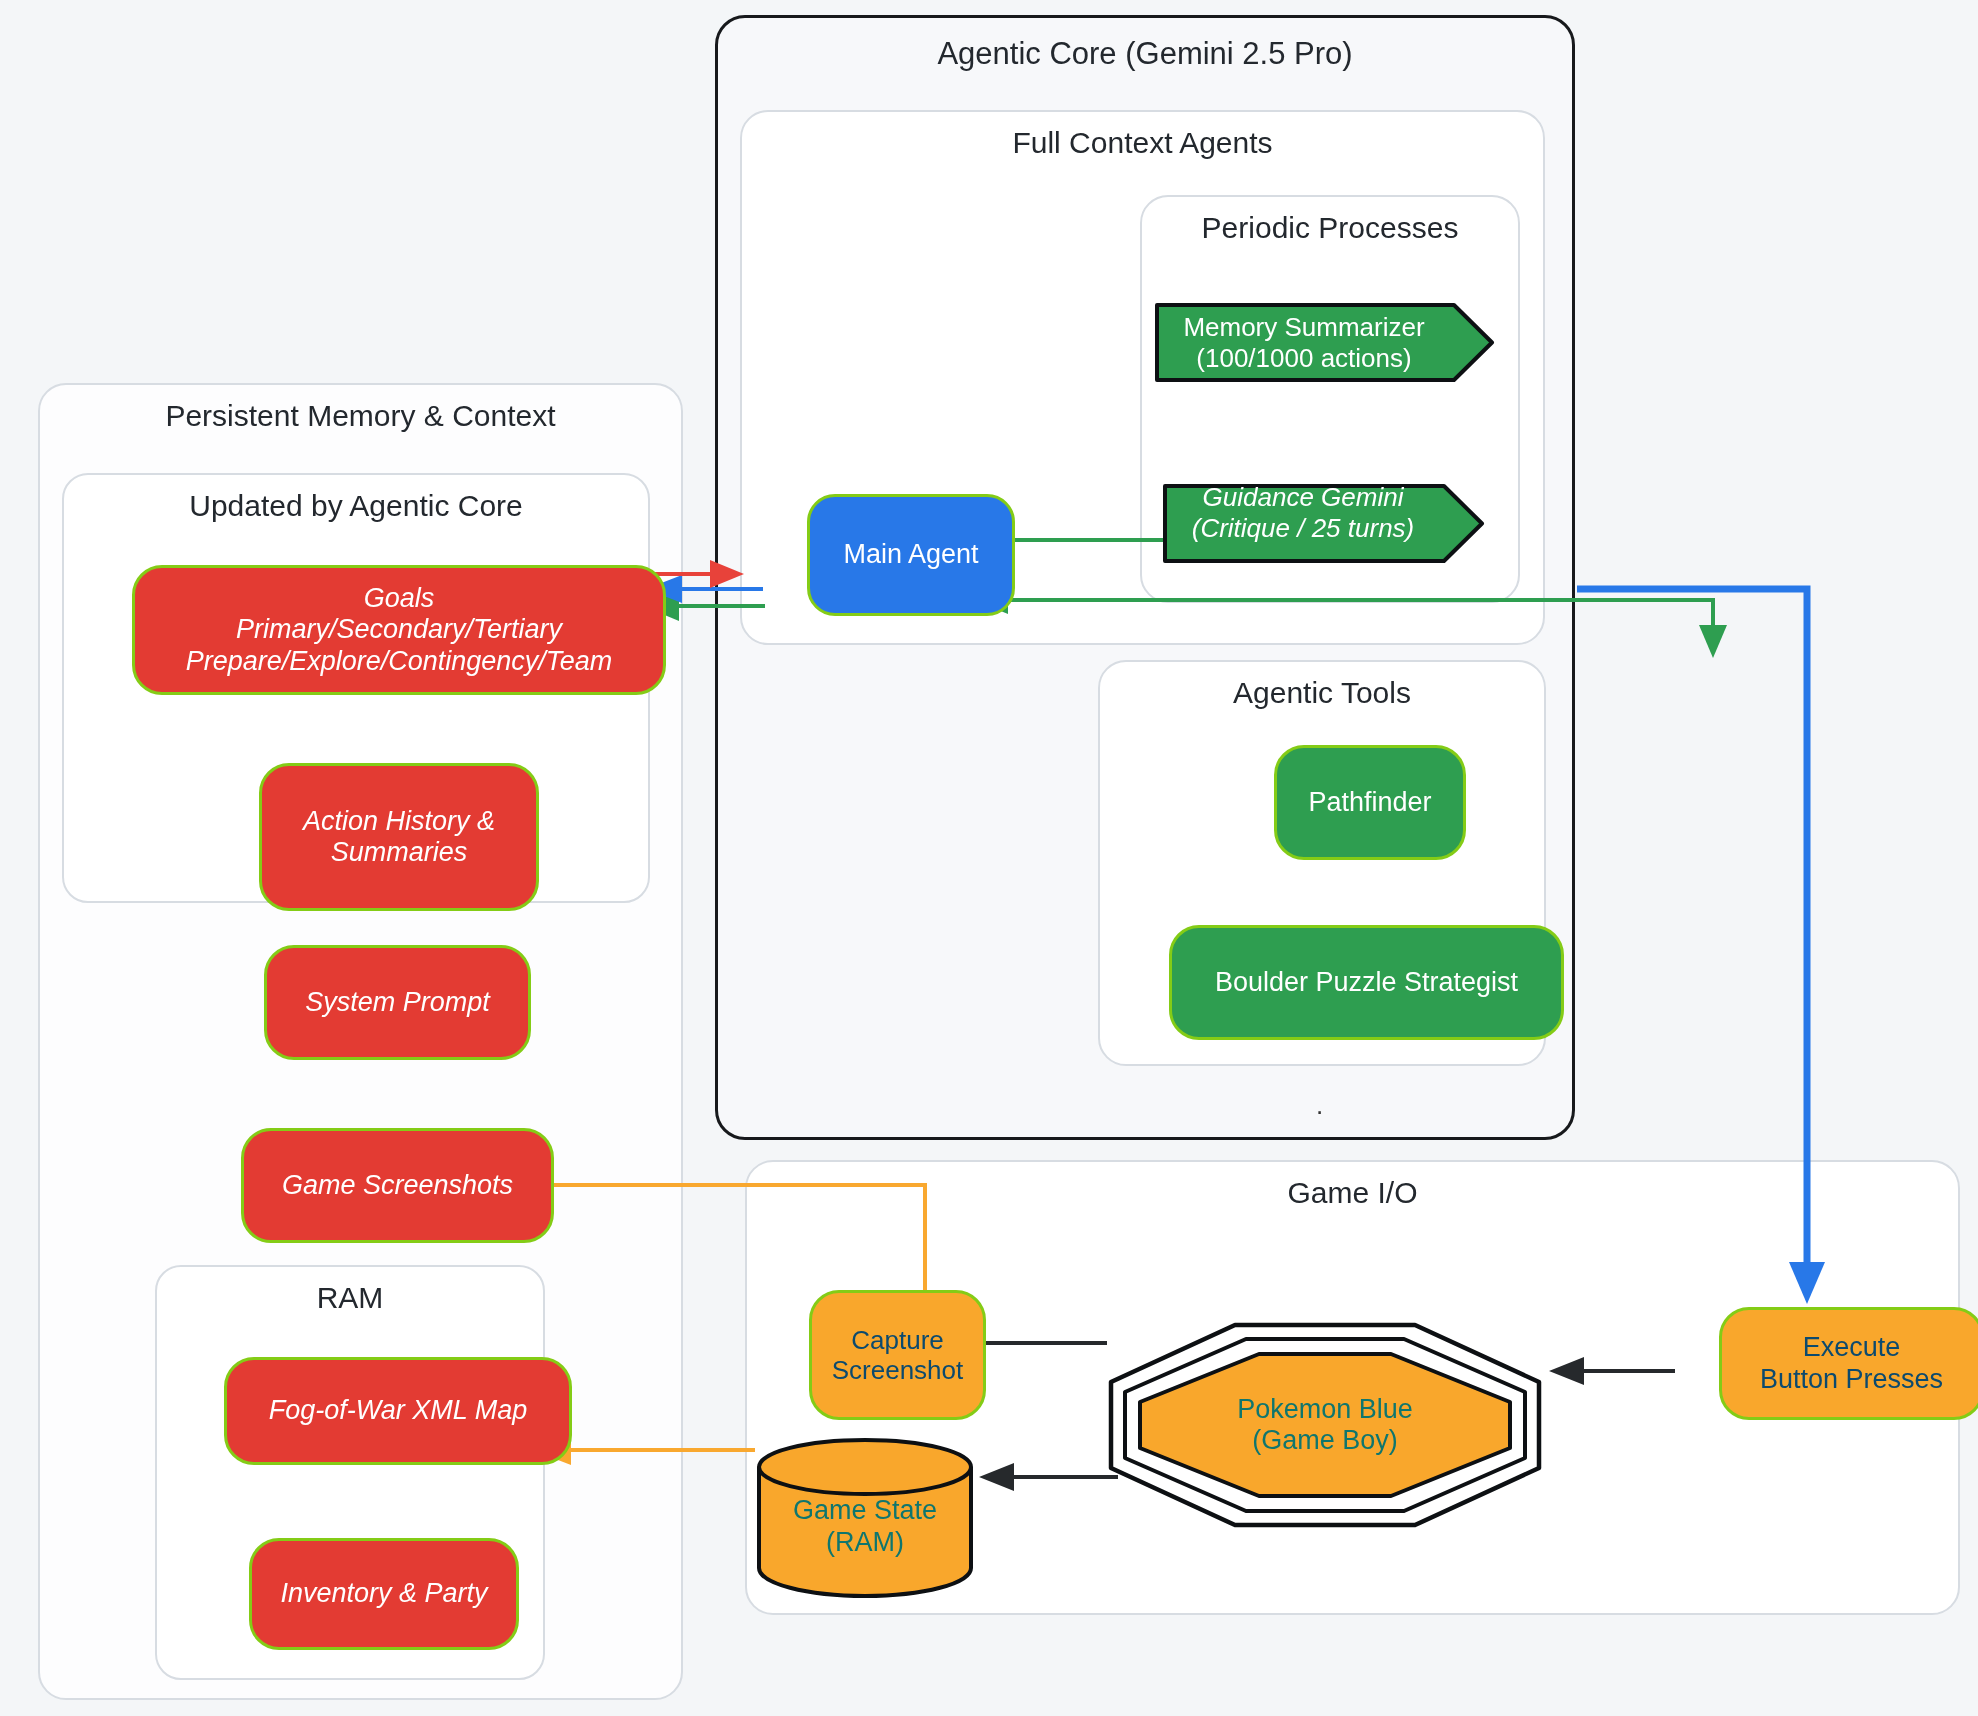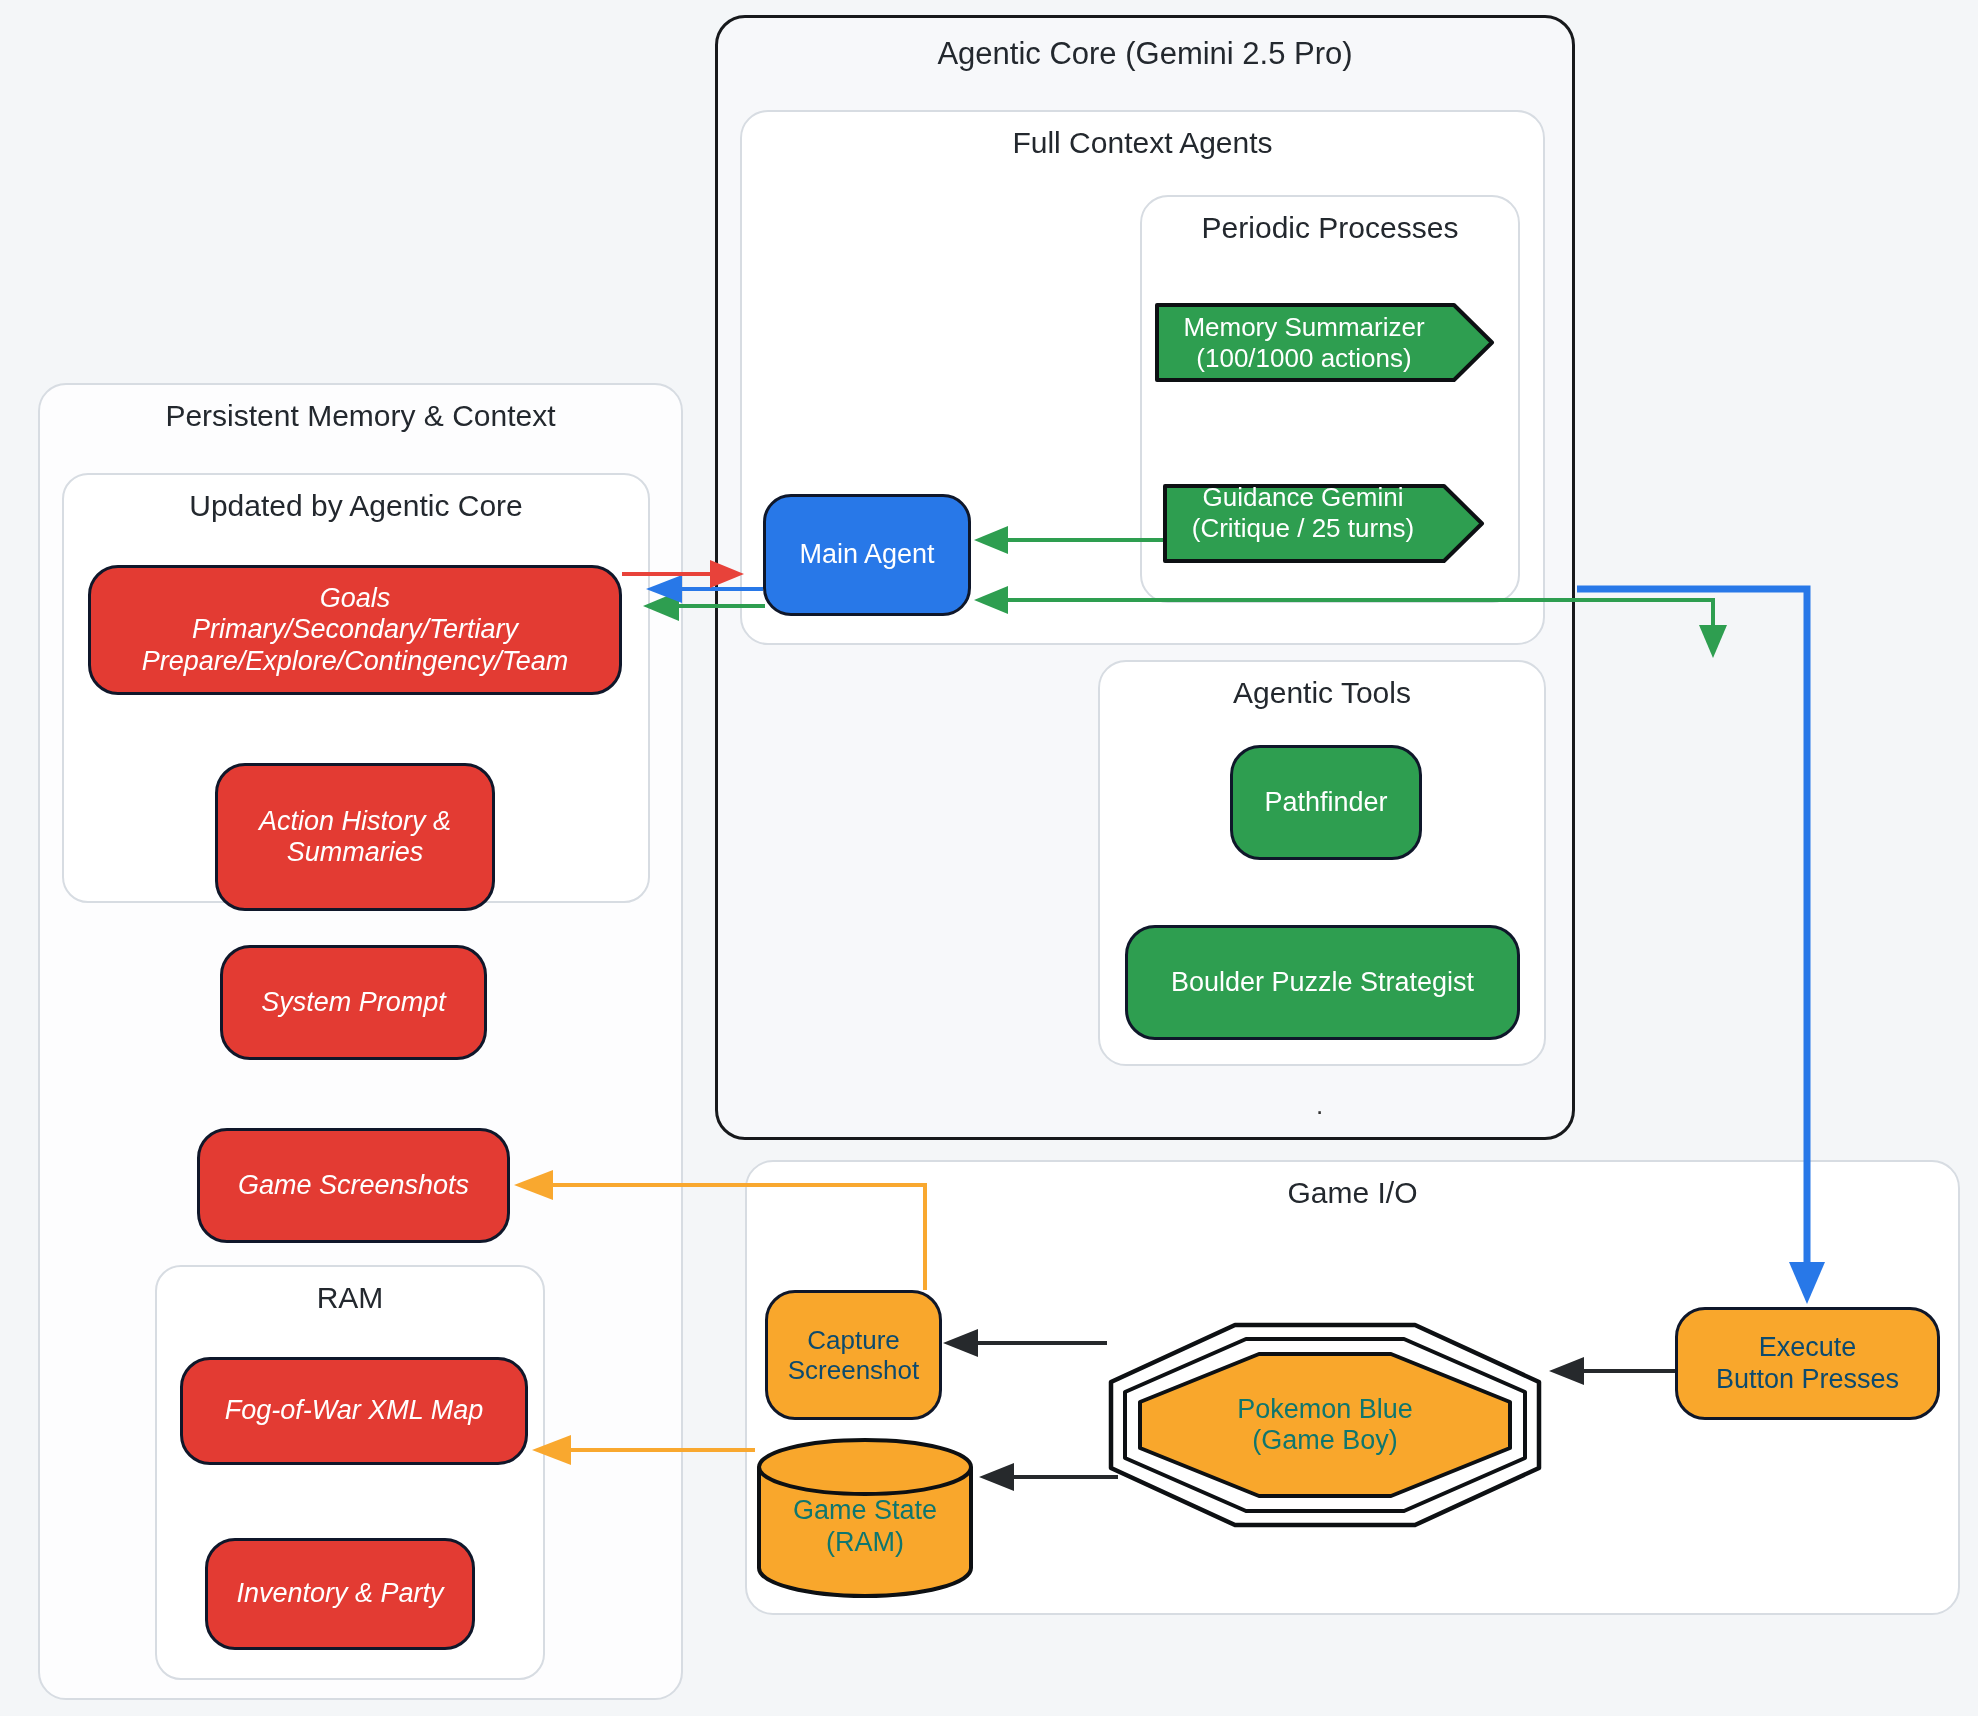--- a/index.html
+++ b/index.html
@@ -1,19 +1,19 @@
 <!DOCTYPE html>
 <html><head>
 <meta charset="utf-8">
 <style>
   html,body{margin:0;padding:0;background:#f4f6f8;font-family:"Liberation Sans",sans-serif;}
   #stage{position:relative;width:1978px;height:1716px;background:#f4f6f8;overflow:hidden;}
   .box{position:absolute;box-sizing:border-box;background:#ffffff;border:2px solid #d7dce2;border-radius:28px;}
   .box .title{position:absolute;left:0;right:0;top:14px;text-align:center;font-size:30px;color:#23282e;}
-  .node{position:absolute;box-sizing:border-box;border:3px solid #0f172a;border-radius:30px;display:flex;align-items:center;justify-content:center;text-align:center;font-size:27px;line-height:1.16;white-space:pre-line;}
+  .node{position:absolute;box-sizing:border-box;border:3px solid #84cc16;border-radius:30px;display:flex;align-items:center;justify-content:center;text-align:center;font-size:27px;line-height:1.16;white-space:pre-line;margin-left:44px;}
   .node.red{background:#e33b33;color:#ffffff;font-style:italic;}
   .node.green{background:#2e9e50;color:#ffffff;}
   .node.blue{background:#2878e8;color:#ffffff;border-radius:28px;}
   .node.orange{background:#f9a72c;color:#0c4a6e;}
   .shape{position:absolute;}
   .shape .label{position:absolute;display:flex;align-items:center;justify-content:center;text-align:center;font-size:27px;line-height:1.16;white-space:pre-line;inset:0;}
   .shape .label.white{color:#ffffff;}
   .shape .label.dark{color:#0f766e;}
   svg.arrows{position:absolute;left:0;top:0;pointer-events:none;}
   #core-dot{position:absolute;font-size:26px;color:#333;}
@@ -134,21 +134,21 @@
   <div class="node blue" style="left:763px;top:494px;width:208px;height:122px;">Main Agent</div>
 
   <div class="shape" style="left:1155px;top:303px;width:340px;height:79px;">
     <svg width="340" height="79" viewBox="0 0 340 79">
       <polygon points="2,2 299,2 337,39.5 299,77 2,77" fill="#2e9e50" stroke="#0d1013" stroke-width="4" stroke-linejoin="round"></polygon>
     </svg>
     <div class="label white" style="right:42px;font-size:26px;">Memory Summarizer
 (100/1000 actions)</div>
   </div>
 
-  <div class="shape" style="left:1163px;top:484px;width:322px;height:57px;">
+  <div class="shape" style="left:1163px;top:484px;width:322px;height:57px;font-style:italic;">
     <svg width="322" height="79" viewBox="0 0 322 79">
       <polygon points="2,2 281,2 319,39.5 281,77 2,77" fill="#2e9e50" stroke="#0d1013" stroke-width="4" stroke-linejoin="round"></polygon>
     </svg>
     <div class="label white" style="right:42px;font-size:26px;">Guidance Gemini
 (Critique / 25 turns)</div>
   </div>
 
   <div class="node green" style="left:1230px;top:745px;width:192px;height:115px;">Pathfinder</div>
 
   <div class="node green" style="left:1125px;top:925px;width:395px;height:115px;">Boulder Puzzle Strategist</div>

